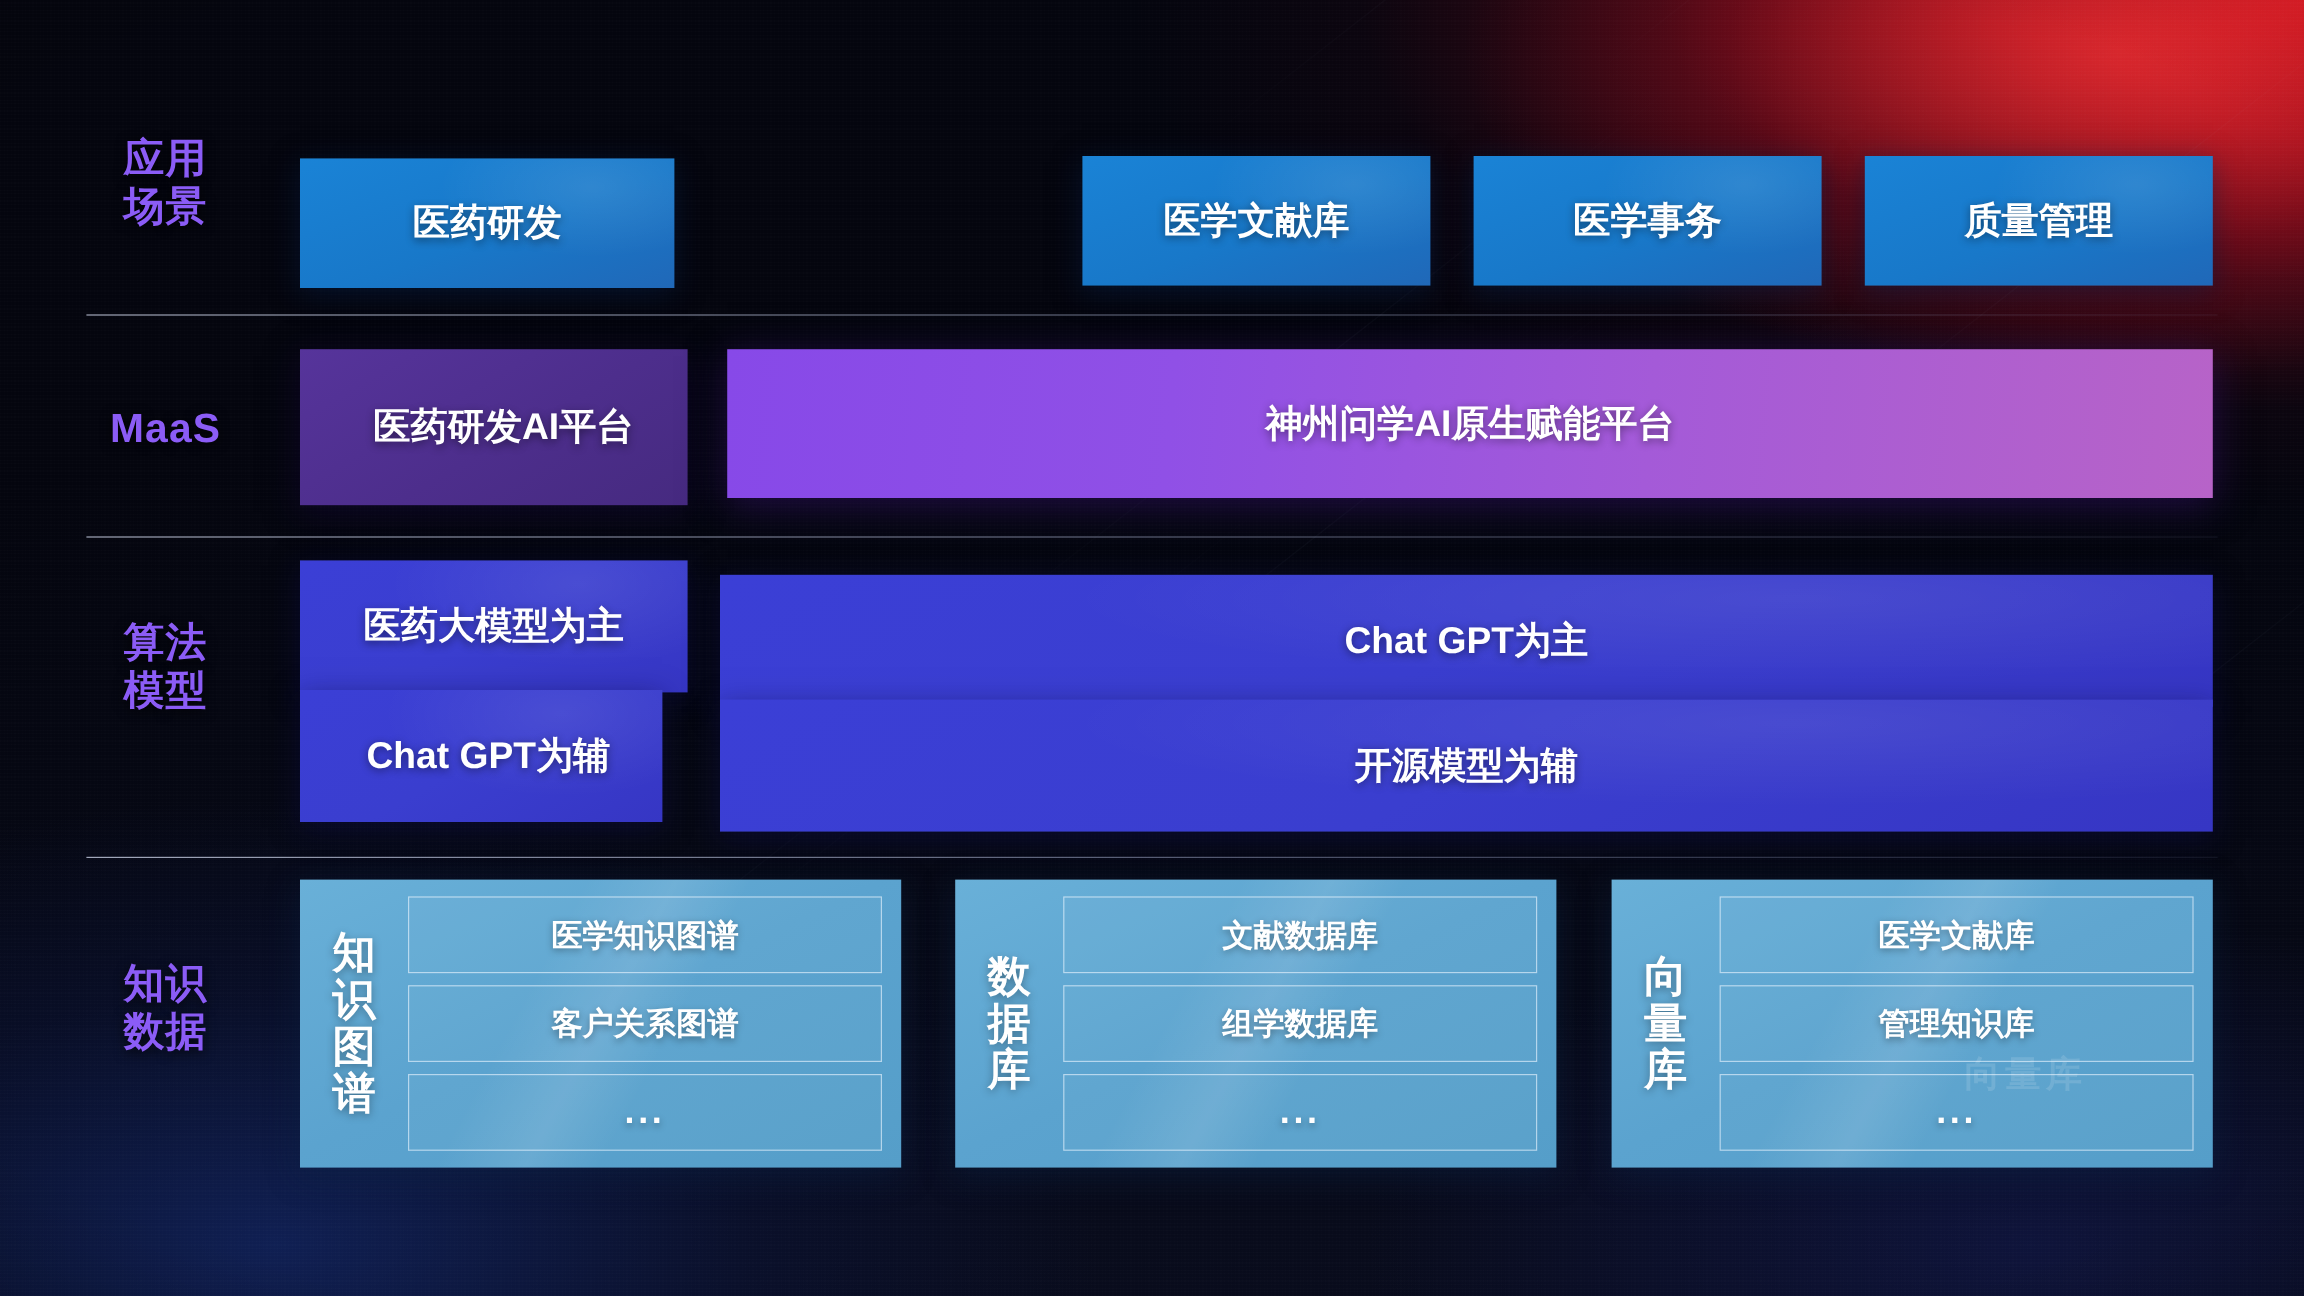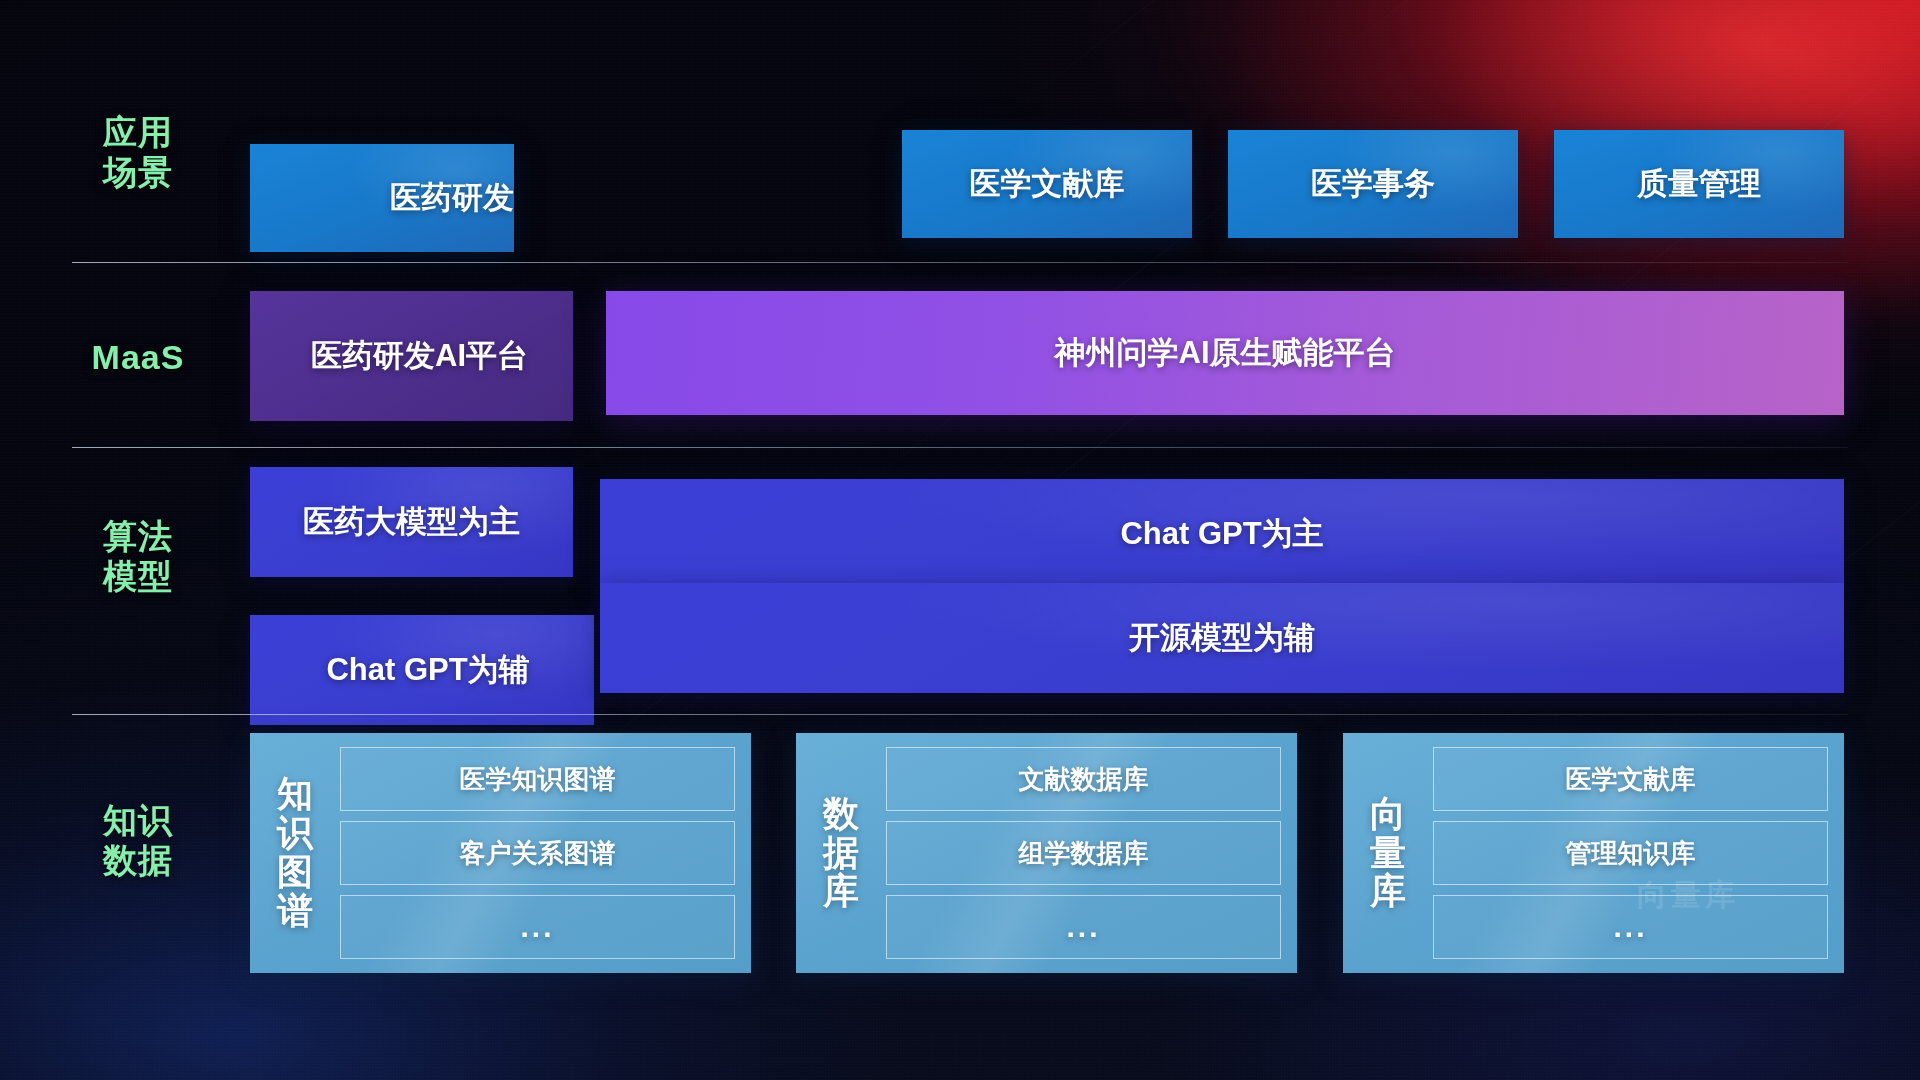--- a/index.html
+++ b/index.html
@@ -52,21 +52,21 @@
   }
 
   
   #diagram{
     position:absolute; inset:0; z-index:5;
   }
 
   .row-label{
     position:absolute;
     left:72px; width:132px;
-    color:#86efac;
+    color:#8b5cf6;
     font-weight:700;
     font-size:34px;
     line-height:1.18;
     text-align:center;
     letter-spacing:1px;
     text-shadow:0 2px 10px rgba(0,0,0,0.75);
     white-space:pre-line;
   }
 
   .divider{
@@ -193,21 +193,21 @@
     <i style="left: 1640px; top: 720px; width: 520px; opacity: 0.12; transform: rotate(-38deg);"></i>
   </div>
 <div id="bg-grain"></div>
 <div id="bg-vignette"></div>
 
 <div id="diagram">
 
   <div class="row-label" style="top:112px;">应用
 场景</div>
 
-  <div class="box scenario" style="left:250px; top:144px; width:264px; height:108px;justify-content:flex-end;">
+  <div class="box scenario" style="left:250px; top:132px; width:312px; height:108px;">
     <span class="t">医药研发</span>
   </div>
   <div class="box scenario" style="left:902px; top:130px; width:290px; height:108px;">
     <span class="t">医学文献库</span>
   </div>
   <div class="box scenario" style="left:1228px; top:130px; width:290px; height:108px;">
     <span class="t">医学事务</span>
   </div>
   <div class="box scenario" style="left:1554px; top:130px; width:290px; height:108px;">
     <span class="t">质量管理</span>
@@ -229,21 +229,21 @@
   <div class="row-label" style="top:516px;">算法
 模型</div>
 
   <div class="box algo" style="left:250px; top:467px; width:323px; height:110px;">
     <span class="t">医药大模型为主</span>
   </div>
   <div class="box algo" style="left:600px; top:467px; width:1244px; height:110px;margin-top:12px;">
     <span class="t">Chat GPT为主</span>
   </div>
 
-  <div class="box algo" style="left:250px; top:615px; width:344px; height:110px;padding-left:12px;">
+  <div class="box algo" style="left:250px; top:575px; width:302px; height:110px;padding-left:12px;">
     <span class="t">Chat GPT为辅</span>
   </div>
   <div class="box algo" style="left:600px; top:583px; width:1244px; height:110px;">
     <span class="t">开源模型为辅</span>
   </div>
 
   <div class="divider" style="top:714px;"></div>
 
   <div class="row-label" style="top:800px;">知识
 数据</div>

